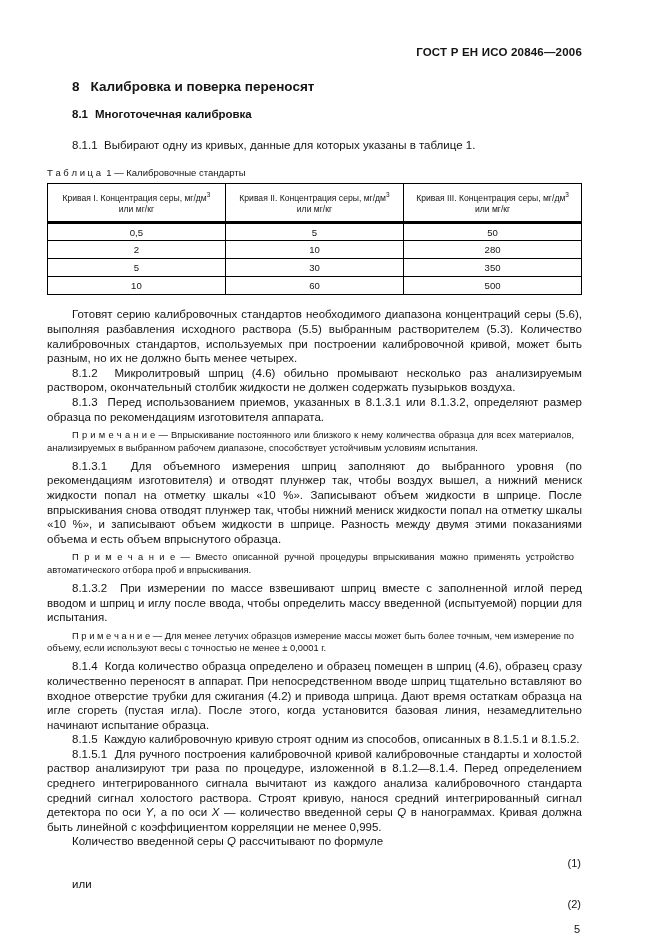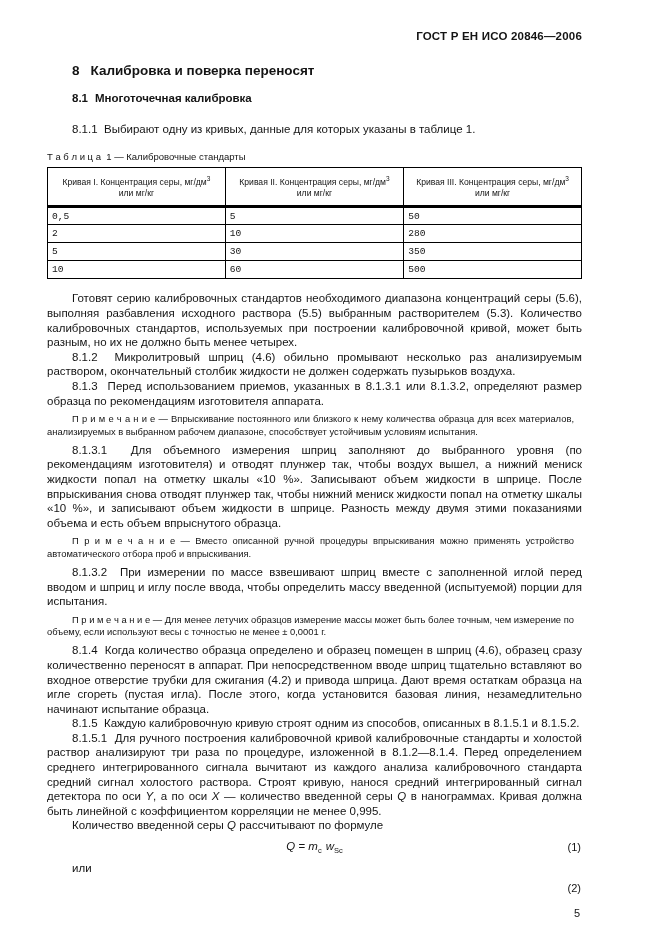--- a/index.html
+++ b/index.html
@@ -1,36 +1,36 @@
 <!DOCTYPE html>
 <html><head>
 <meta charset="utf-8">
 <style>
   * { box-sizing: border-box; }
   html, body { margin: 0; padding: 0; background: #ffffff; }
   .page {
     width: 661px; height: 936px; background: #fff; color: #141414;
     font-family: "Liberation Sans", sans-serif;
-    padding: 30px 79px 0 47px; position: relative; overflow: hidden;
+    padding: 46px 79px 0 47px; position: relative; overflow: hidden;
   }
   .running-head { text-align: right; font-weight: bold; font-size: 11.5px; letter-spacing: .2px; }
   h1.sec { font-size: 13.5px; font-weight: bold; margin: 21px 0 0 25px; }
   h1.sec .sec-num { display: inline-block; margin-right: 11px; }
   h2.subsec { font-size: 11.5px; font-weight: bold; margin: 14px 0 0 25px; }
   h2.subsec .sec-num { display: inline-block; margin-right: 7px; }
   p.body { font-size: 11.5px; line-height: 14.6px; text-align: justify; text-indent: 25px; margin: 0; }
   p.mt { margin-top: 12px; }
   p.note { font-size: 9.4px; line-height: 12.3px; text-align: justify; text-indent: 25px; margin: 5px 8px 5px 0; }
   .caption { font-size: 9.5px; margin: 14px 0 5px 0; }
   table.cal { border-collapse: collapse; width: 100%; border: 1.5px solid #000; }
   table.cal th {
     font-size: 8.6px; font-weight: normal; border: 1px solid #000;
     border-bottom: 3px solid #000; padding: 5px 6px 6px; text-align: center; line-height: 12px;
   }
-  table.cal td { font-size: 9.6px; border: 1px solid #000; height: 18px; padding: 0 4px; font-family: Liberation Mono, monospace; }
+  table.cal td { font-size: 9.6px; border: 1px solid #000; text-align: center; height: 18px; padding: 0 4px; }
   table.cal sup { font-size: 6.5px; }
   .ital { font-style: italic; }
   .formula-row { position: relative; margin: 7px 0 4px 0; font-size: 11.5px; height: 18px; }
   .formula { position: absolute; left: 0; right: 0; top: 0; text-align: center; }
   .formula sub { font-size: 7.5px; }
   .formula .gap { display: inline-block; width: 4px; }
   .f-num { position: absolute; right: 1px; top: 1px; font-size: 11px; }
   .or-line { font-size: 11.5px; margin: 4px 0 4px 25px; }
   .page-num { text-align: right; font-size: 11px; margin-top: 8px; padding-right: 2px; }
 </style>
@@ -105,25 +105,20 @@
   <p class="note">П р и м е ч а н и е — Для менее летучих образцов измерение массы может быть более точным, чем измерение по объему, если используют весы с точностью не менее ± 0,0001 г.</p>
 
   <p class="body">8.1.4&nbsp;&nbsp;Когда количество образца определено и образец помещен в шприц (4.6), образец сразу количественно переносят в аппарат. При непосредственном вводе шприц тщательно вставляют во входное отверстие трубки для сжигания (4.2) и привода шприца. Дают время остаткам образца на игле сгореть (пустая игла). После этого, когда установится базовая линия, незамедлительно начинают испытание образца.</p>
   <p class="body">8.1.5&nbsp;&nbsp;Каждую калибровочную кривую строят одним из способов, описанных в 8.1.5.1 и 8.1.5.2.</p>
 
   <p class="body"><span>8.1.5.1&nbsp;&nbsp;Для ручного построения калибровочной кривой калибровочные стандарты и холостой раствор анализируют три раза по процедуре, изложенной в 8.1.2—8.1.4. Перед определением среднего интегрированного сигнала вычитают из каждого анализа калибровочного стандарта средний сигнал холостого раствора. Строят кривую, нанося средний интегрированный сигнал детектора по оси </span><span class="ital">Y</span><span>, а по оси </span><span class="ital">X</span><span> — количество введенной серы </span><span class="ital">Q</span><span> в нанограммах. Кривая должна быть линейной с коэффициентом корреляции не менее 0,995.</span></p>
 
   <p class="body"><span>Количество введенной серы </span><span class="ital">Q</span><span> рассчитывают по формуле</span></p>
 
   <div class="formula-row">
-    <div class="formula">
-      <span class="ital">Q</span>
-      <span>=</span>
-      <span class="ital">m</span><sub>c</sub><span class="gap"></span><span class="ital">w</span><sub>Sc</sub><span></span>
-    </div>
     <span class="f-num">(1)</span>
   </div>
 
   <p class="or-line">или</p>
 
   <div class="formula-row">
     <span class="f-num">(2)</span>
   </div>
 
   <div class="page-num">5</div>

